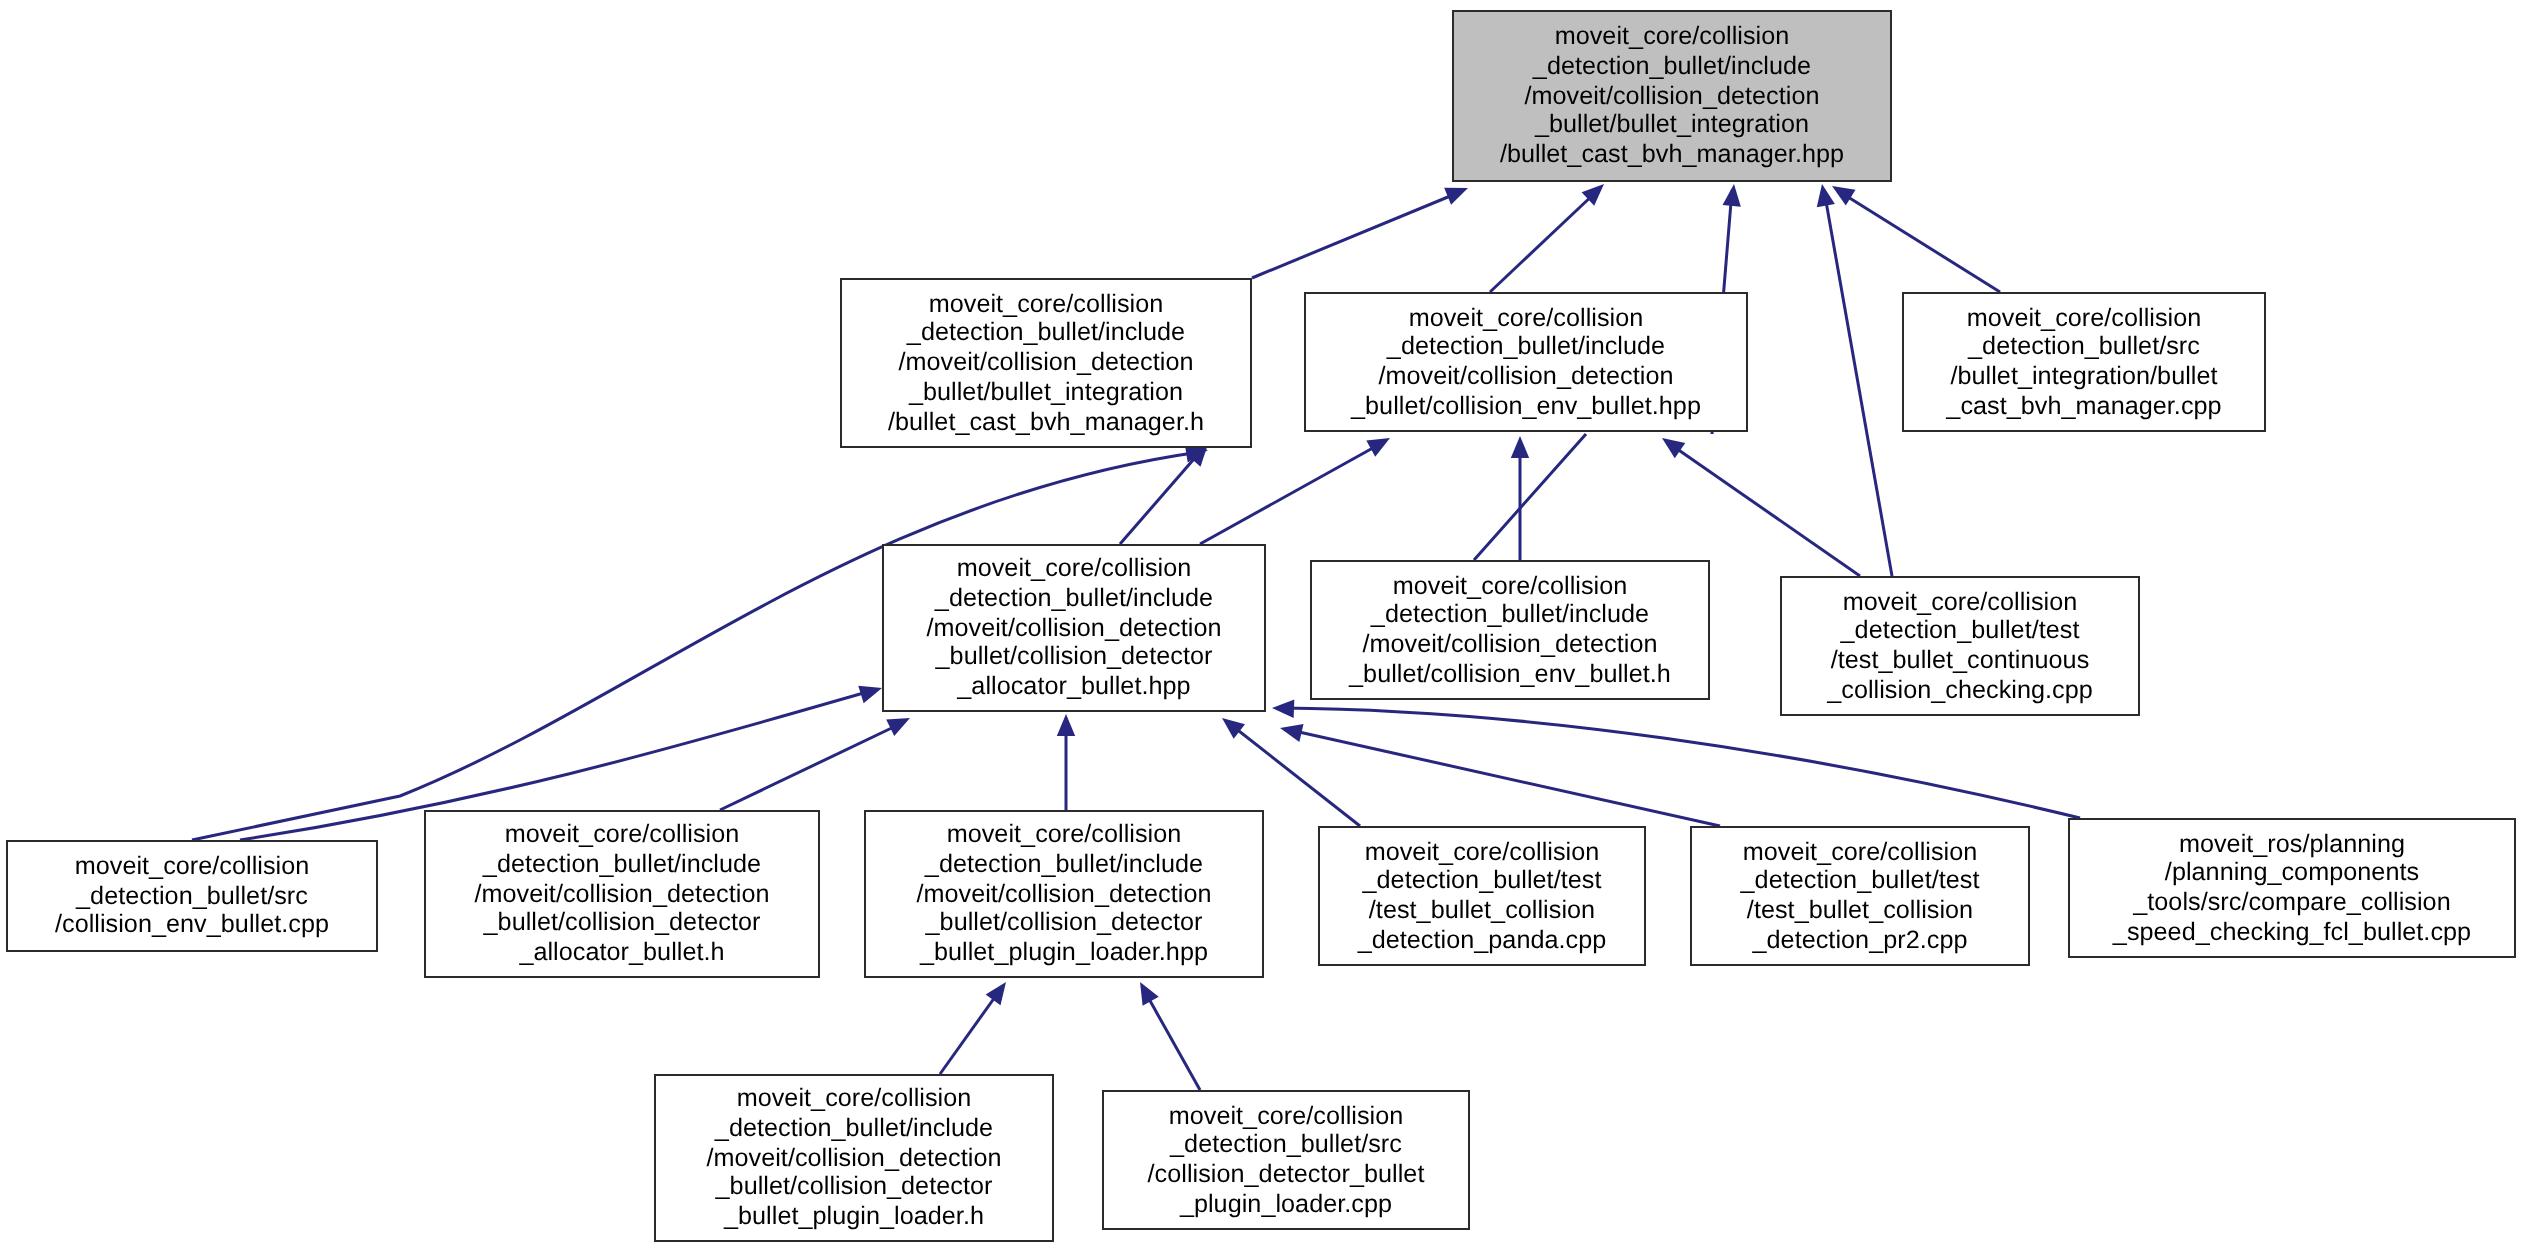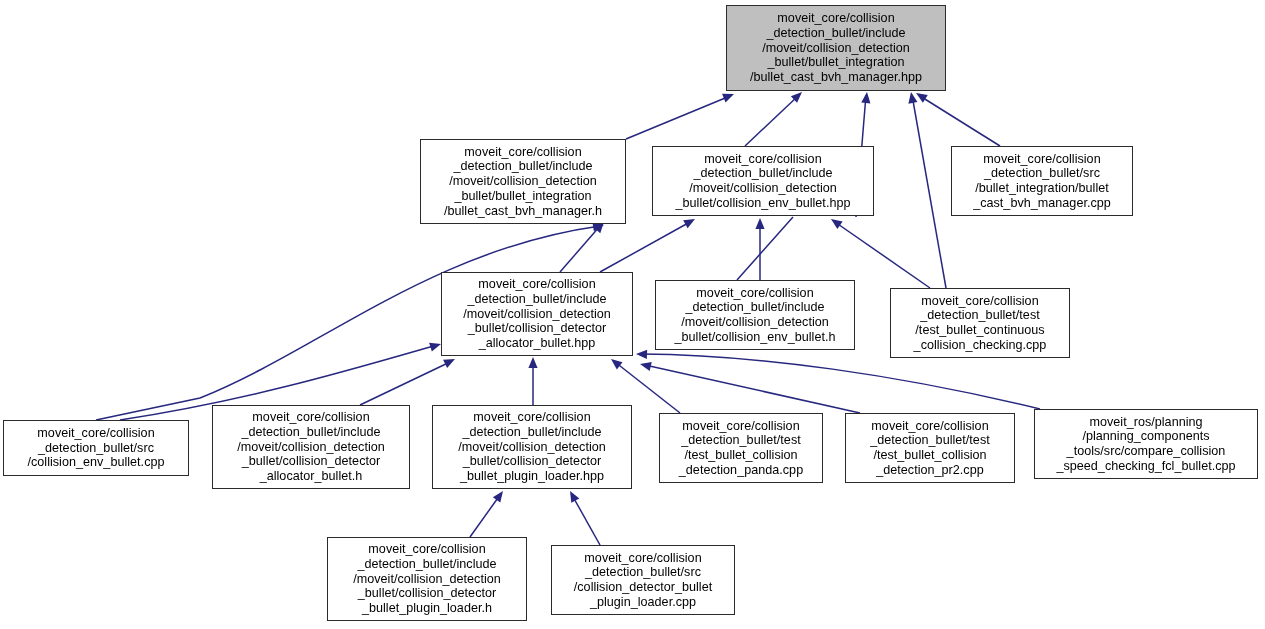--- a/index.html
+++ b/index.html
@@ -25,20 +25,21 @@
     pointer-events: none;
   }
   .node {
     position: absolute;
     box-sizing: border-box;
     border: 1px solid #2b2b2b;
     background: #ffffff;
     color: #000000;
     display: flex;
     flex-direction: column;
+    align-items: center;
     justify-content: center;
     text-align: center;
     font-size: 12.6px;
     line-height: 14.7px;
     letter-spacing: 0.02px;
     white-space: pre;
     z-index: 5;
   }
   .node.root {
     background: #bfbfbf;

